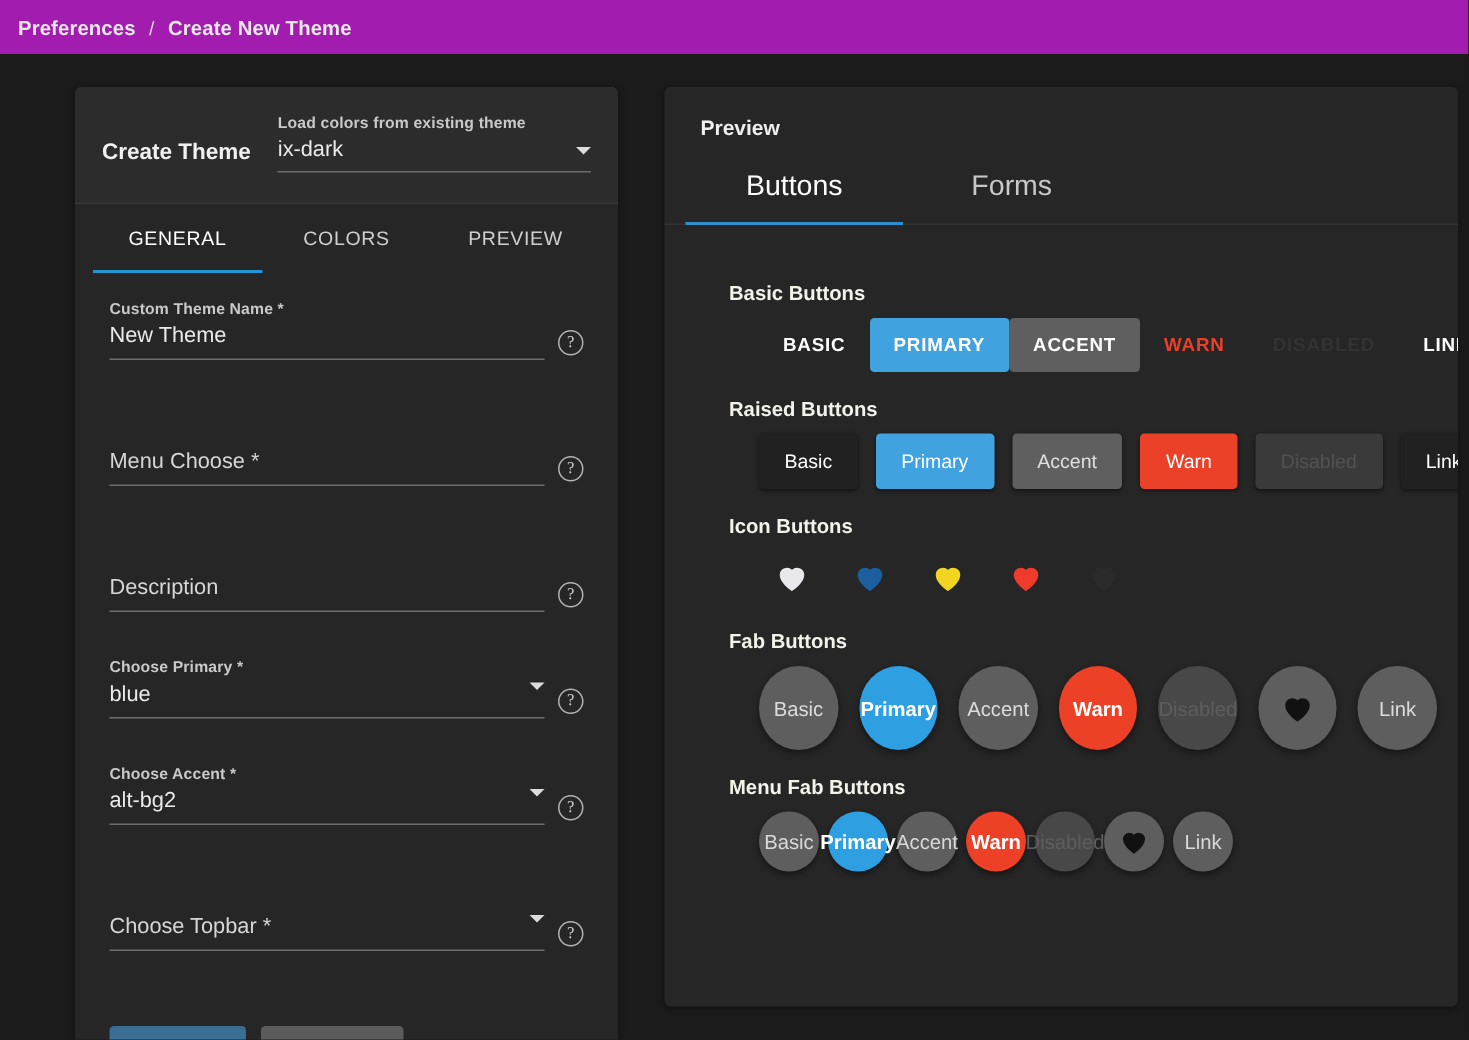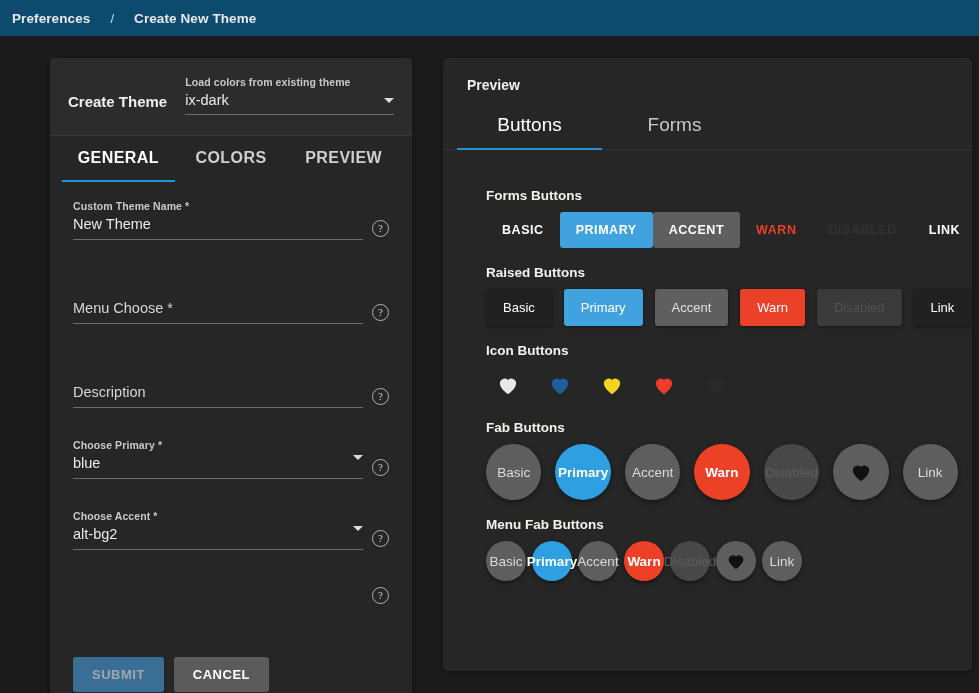--- a/index.html
+++ b/index.html
@@ -6,25 +6,25 @@
   html, body {
     width: 979px; height: 693px;
     background: #1b1b1b;
     font-family: "Liberation Sans", sans-serif;
     overflow: hidden;
   }
 
   
   .topbar {
     height: 36px;
-    background: #0c4a6e;
+    background: #a21caf;
     display: flex;
     align-items: center;
     padding-left: 12px;
-    gap: 20px;
+    gap: 9px;
   }
   .crumb {
     font-size: 13.5px;
     color: #e8e8e8;
     font-weight: 700;
     letter-spacing: .1px;
   }
   .crumb-sep { font-size: 13px; color: #d8d8d8; font-weight: 400; }
 
   
@@ -91,22 +91,22 @@
     display: flex;
     padding: 0 12px;
     height: 46px;
     align-items: stretch;
   }
   .tab {
     flex: 1;
     display: flex;
     align-items: center;
     justify-content: center;
-    font-size: 16px;
-    font-weight: 700;
+    font-size: 13px;
+    font-weight: 400;
     letter-spacing: .45px;
     color: #cfcfcf;
     border-bottom: 2px solid transparent;
     cursor: pointer;
   }
   .tab.active { color: #ffffff; border-bottom-color: #2196d4; }
 
   
   .form { padding: 18px 23px 0 23px; }
   .field { margin-bottom: 31px; position: relative; padding-right: 26px; }
@@ -191,21 +191,21 @@
   .ptab.active { color: #ffffff; border-bottom-color: #2b8fd0; }
 
   .preview-body { padding: 38px 0 0 43px; }
   .sect-title {
     font-size: 13.5px;
     font-weight: 700;
     color: #f3f3ea;
     margin-bottom: 9px;
   }
   .sect { margin-bottom: 17px; }
-  .row { display: flex; align-items: center; }
+  .row { display: flex; align-items: center; margin-left: 20px; }
 
   
   .bb {
     font-size: 12.5px;
     font-weight: 700;
     letter-spacing: .55px;
     padding: 11px 16px;
     border-radius: 3px;
     border: none;
     background: transparent;
@@ -354,20 +354,24 @@
         <div class="flabel">Choose Accent *</div>
         <div class="line">
           <span class="value">alt-bg2</span>
           <span class="caret"></span>
         </div>
         <div class="help">?</div>
       </div>
 
       <div class="field tall">
         <div class="flabel"></div>
+        <div class="line">
+          <span class="value placeholder">Choose Topbar *</span>
+          <span class="caret"></span>
+        </div>
         <div class="help">?</div>
       </div>
 
     </div>
 
     <div class="actions">
       <button class="btn btn-submit">SUBMIT</button>
       <button class="btn btn-cancel">CANCEL</button>
     </div>
 
@@ -378,21 +382,21 @@
     <div class="preview-title">Preview</div>
 
     <div class="ptabs">
       <div class="ptab active">Buttons</div>
       <div class="ptab">Forms</div>
     </div>
 
     <div class="preview-body">
 
       <div class="sect">
-        <div class="sect-title">Forms Buttons</div>
+        <div class="sect-title">Basic Buttons</div>
         <div class="row">
           <button class="bb">BASIC</button>
           <button class="bb primary">PRIMARY</button>
           <button class="bb accent">ACCENT</button>
           <button class="bb warn">WARN</button>
           <button class="bb disabled">DISABLED</button>
           <button class="bb">LINK</button>
         </div>
       </div>
 

